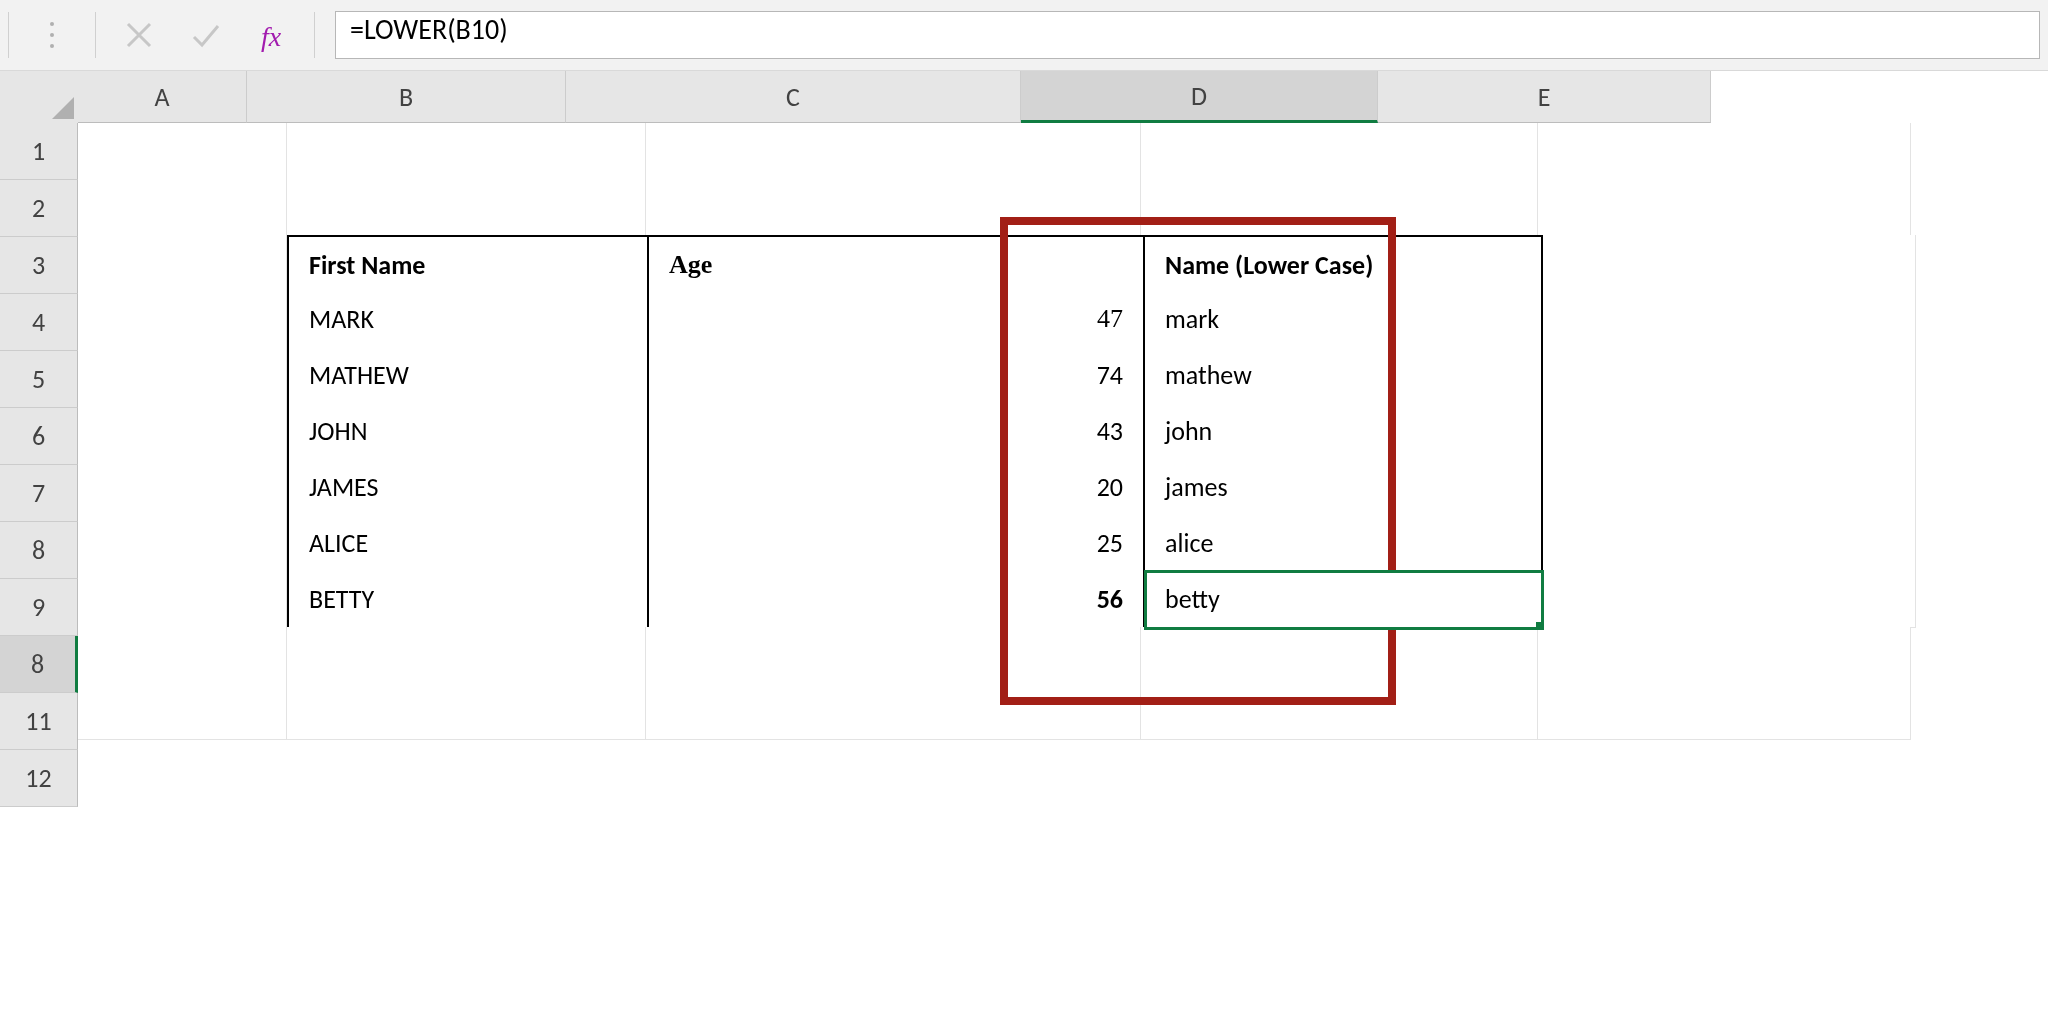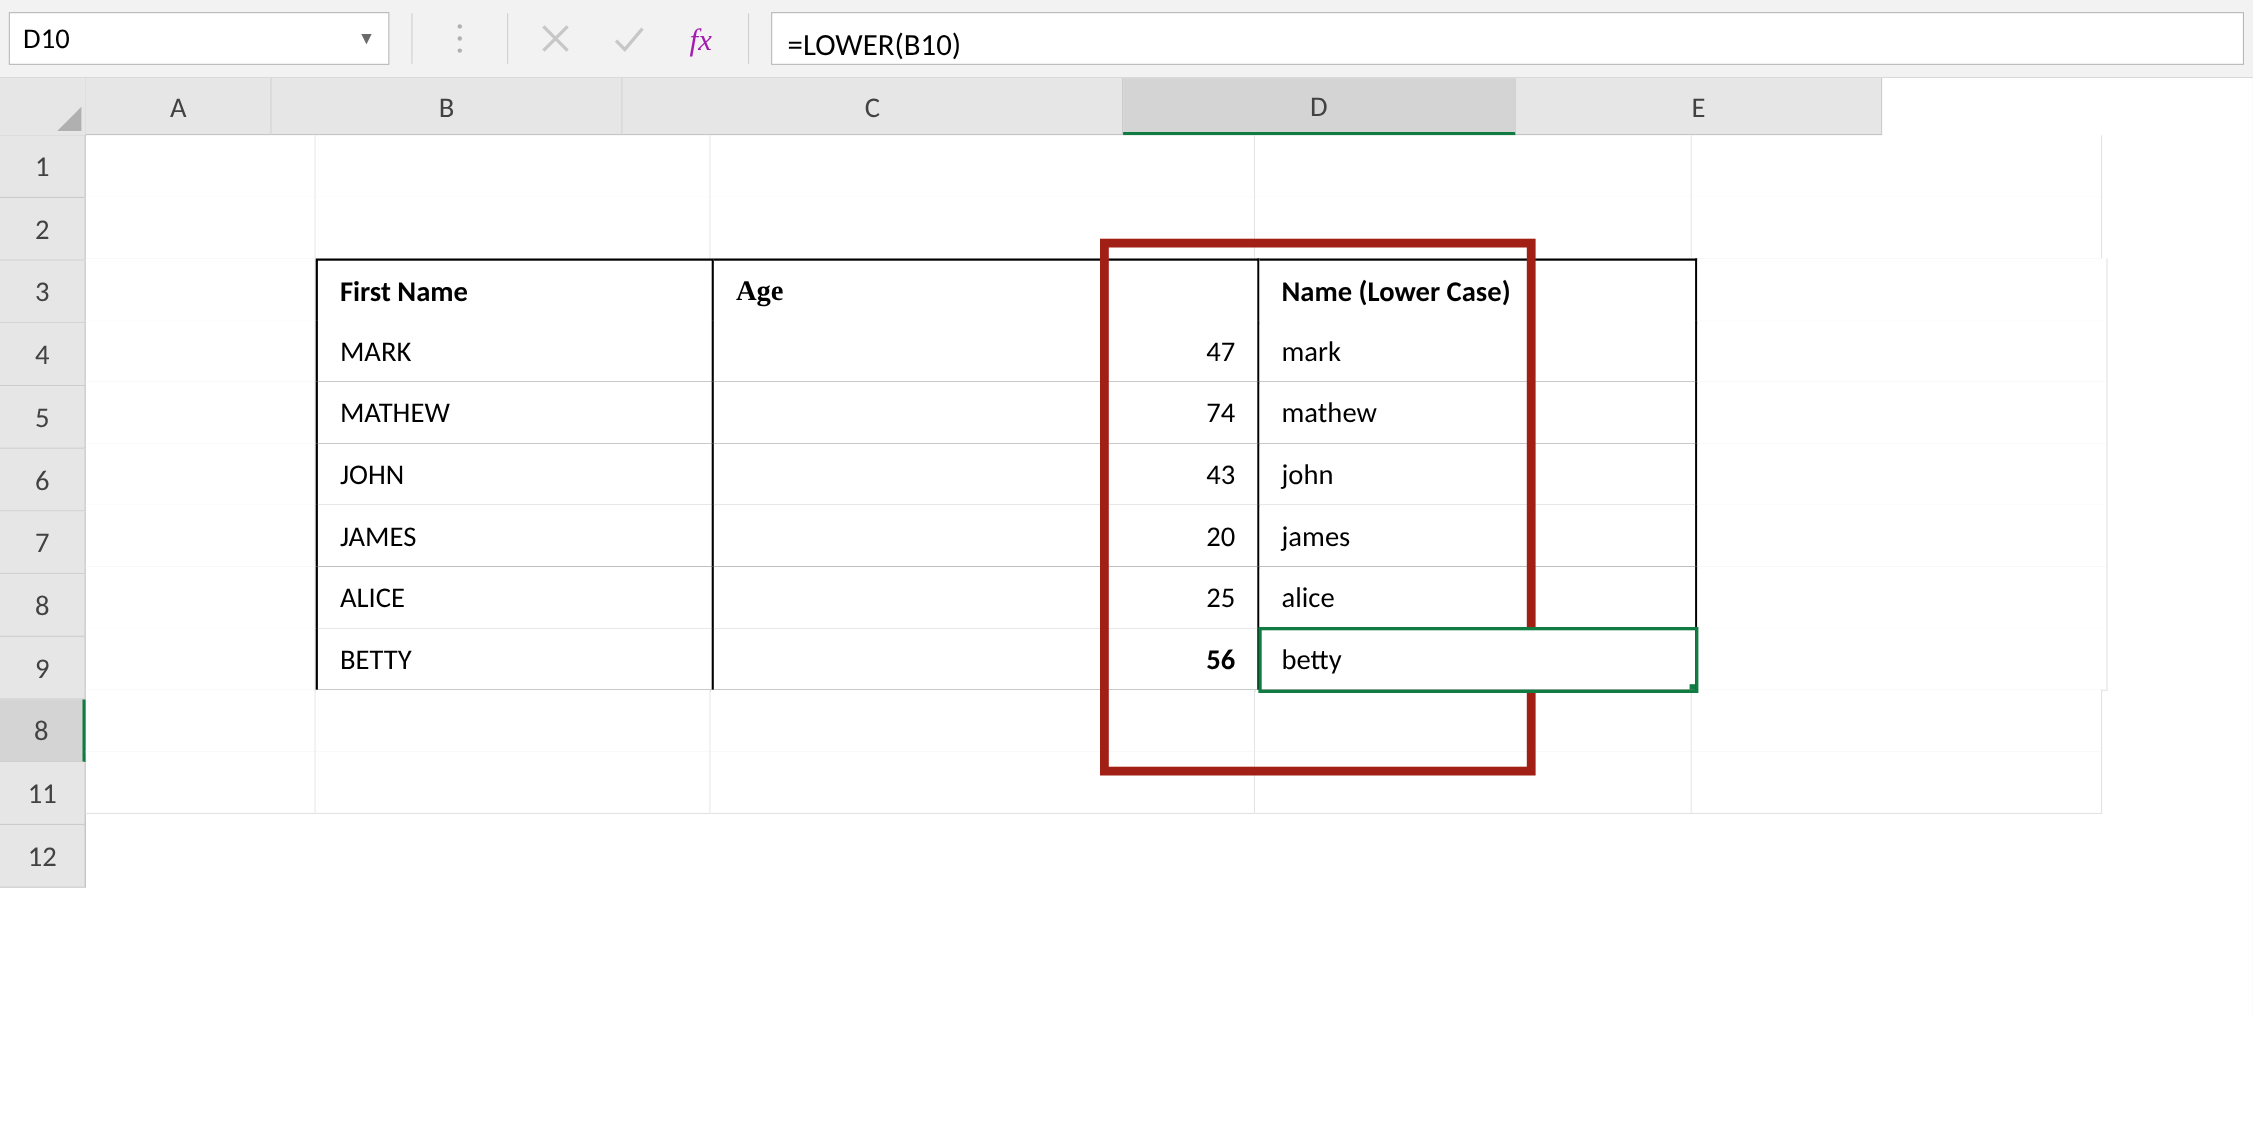--- a/index.html
+++ b/index.html
@@ -4,21 +4,21 @@
 <style>
 html,body{margin:0;padding:0;font-family:Calibri,"Segoe UI",Arial,sans-serif;background:#f0f0f0;font-size:26px;color:#000;overflow:hidden;width:2048px;height:1030px}
 .bar{display:flex;align-items:center;height:70px;background:#f2f2f2;border-bottom:1px solid #d9d9d9;padding:0 8px;gap:20px}
 .namebox{width:320px;height:46px;background:#fff;border:1px solid #b7b7b7;display:flex;align-items:center;padding:0 12px;font-size:26px;color:#000}
 .namebox .dd{margin-left:auto;color:#6a6a6a;font-size:16px}
 .sep{width:1px;height:46px;background:#d0d0d0}
 .tool{width:46px;height:46px;display:flex;align-items:center;justify-content:center;color:#bfbfbf;font-size:30px}
 .tool svg{width:30px;height:30px}
 .fx{font-family:'Times New Roman',serif;font-style:italic;color:#a21caf;font-size:28px}
 .flabel{padding-top:4px}
-.formula{flex:1;height:46px;background:#fff;border:1px solid #b7b7b7;display:flex;align-items:flex-end;padding:0 14px;font-size:28px;color:#000}
+.formula{flex:1;height:46px;background:#fff;border:1px solid #b7b7b7;display:flex;align-items:flex-start;padding:0 14px;font-size:28px;color:#000}
 .sheet{position:relative;background:#fff}
 .corner{position:absolute;left:0;top:0;width:78px;height:52px;background:#e6e6e6;border-right:1px solid #bcbcbc;border-bottom:1px solid #bcbcbc;display:flex;align-items:flex-end;justify-content:flex-end}
 .corner::after{content:"";width:0;height:0;border-right:22px solid #b0b0b0;border-top:22px solid transparent;margin:0 4px 4px 0}
 .colheads{position:absolute;left:78px;top:0;height:52px;display:flex}
 .ch{background:#e6e6e6;border-right:1px solid #ccc;border-bottom:1px solid #bcbcbc;display:flex;align-items:center;justify-content:center;color:#424242;font-size:26px}
 .ch.sel{background:#d4d4d4;border-bottom:3px solid #107c41}
 .rowheads{position:absolute;left:0;top:52px;width:78px}
 .rh{background:#e6e6e6;border-right:1px solid #bcbcbc;border-bottom:1px solid #ccc;display:flex;align-items:center;justify-content:center;color:#424242;font-size:26px;height:56px}
 .rh.sel{background:#d4d4d4;border-right:3px solid #107c41}
 .grid{position:absolute;left:78px;top:52px}
@@ -30,24 +30,20 @@
 .tbT{border-top:2px solid #000}
 .hdr{font-weight:700}
 .selcell{outline:3px solid #107c41;outline-offset:-2px;position:relative;z-index:2}
 .fill{position:absolute;width:10px;height:10px;background:#107c41;right:-5px;bottom:-5px}
 .annot{position:absolute;border:8px solid #a21f16;pointer-events:none;z-index:1}
 </style>
 </head>
 <body>
 
 <div class="bar">
-  <div class="namebox">
-    <span>D10</span>
-    <span class="dd">▼</span>
-  </div>
   <div class="sep"></div>
   <div class="tool">
     <svg viewBox="0 0 10 30">
         <circle cx="5" cy="4" r="2" fill="#b0b0b0"></circle>
         <circle cx="5" cy="15" r="2" fill="#b0b0b0"></circle>
         <circle cx="5" cy="26" r="2" fill="#b0b0b0"></circle>
       </svg>
   </div>
   <div class="sep"></div>
   <div class="tool">
@@ -110,21 +106,21 @@
       <div class="row">
         <div class="cell" style="width: 168px;"></div>
         <div class="cell tb tbT hdr tbL" style="width: 318px;">First Name</div>
         <div class="cell tb tbT hdr" style="width: 454px; font-family: Liberation Serif, serif;">Age</div>
         <div class="cell tb tbT hdr" style="width: 356px;">Name (Lower Case)</div>
         <div class="cell" style="width: 332px;"></div>
       </div>
       <div class="row">
         <div class="cell" style="width: 168px;"></div>
         <div class="cell tb tbL" style="width: 318px;">MARK</div>
-        <div class="cell tb rj" style="width: 454px;">47</div>
+        <div class="cell tb rj" style="width: 454px; font-family: Liberation Serif, serif;">47</div>
         <div class="cell tb" style="width: 356px;">mark</div>
         <div class="cell" style="width: 332px;"></div>
       </div>
       <div class="row">
         <div class="cell" style="width: 168px;"></div>
         <div class="cell tb tbL" style="width: 318px;">MATHEW</div>
         <div class="cell tb rj" style="width: 454px;">74</div>
         <div class="cell tb" style="width: 356px;">mathew</div>
         <div class="cell" style="width: 332px;"></div>
       </div>

